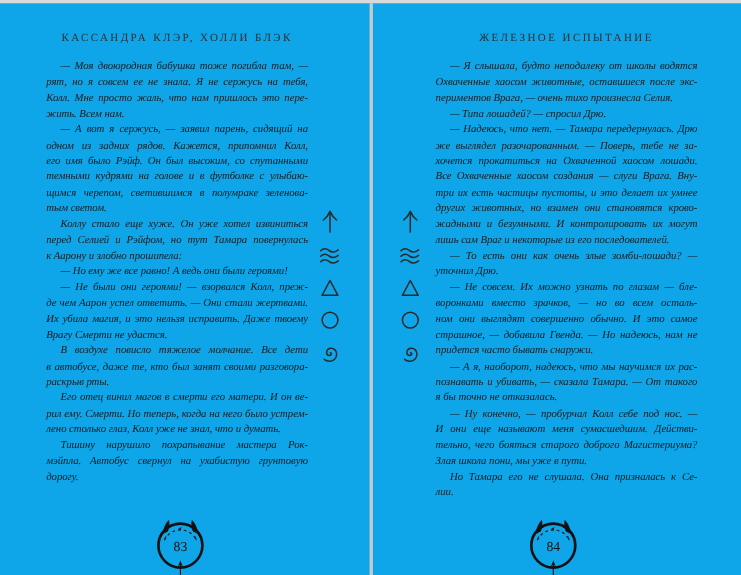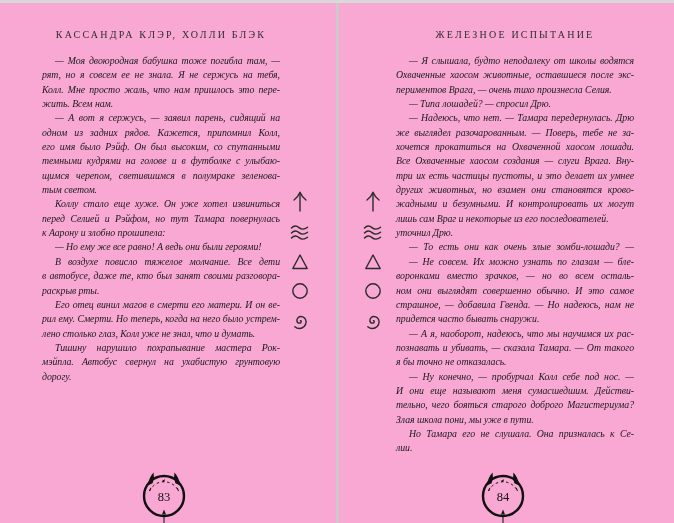--- a/index.html
+++ b/index.html
@@ -1,17 +1,17 @@
 <!DOCTYPE html>
 <html><head>
 <meta charset="utf-8">
 <style>
   html,body{margin:0;padding:0;background:#ffffff;}
   .canvas{
-    position:relative;width:674px;height:523px;background:#f9a8d4;
+    position:relative;width:674px;height:523px;background:#0ea5e9;
     overflow:hidden;font-family:"Liberation Serif", serif;
   }
   .top-strip{position:absolute;left:0;top:0;width:674px;height:3px;background:#d9d9d9;}
   .divider{position:absolute;left:336px;top:3px;width:3px;height:520px;background:#cacaca;}
 
   .page-header{
     position:absolute;top:29px;width:238px;text-align:center;
     font-size:10px;letter-spacing:2.2px;color:#2e2e2e;white-space:nowrap;
   }
   .page-header.left{left:42px;}
@@ -68,20 +68,26 @@
         <div class="line">щимся черепом, светившимся в полумраке зеленова-</div>
         <div class="line last">тым светом.</div>
       </div>
       <div class="para">
         <div class="line first">Коллу стало еще хуже. Он уже хотел извиниться</div>
         <div class="line">перед Селией и Рэйфом, но тут Тамара повернулась</div>
         <div class="line last">к Аарону и злобно прошипела:</div>
       </div>
       <div class="para">
         <div class="line first last">— Но ему же все равно! А ведь они были героями!</div>
+      </div>
+      <div class="para">
+        <div class="line first">— Не были они героями! — взорвался Колл, преж-</div>
+        <div class="line">де чем Аарон успел ответить. — Они стали жертвами.</div>
+        <div class="line">Их убила магия, и это нельзя исправить. Даже твоему</div>
+        <div class="line last">Врагу Смерти не удастся.</div>
       </div>
       <div class="para">
         <div class="line first">В воздухе повисло тяжелое молчание. Все дети</div>
         <div class="line">в автобусе, даже те, кто был занят своими разговора-</div>
         <div class="line last">раскрыв рты.</div>
       </div>
       <div class="para">
         <div class="line first">Его отец винил магов в смерти его матери. И он ве-</div>
         <div class="line">рил ему. Смерти. Но теперь, когда на него было устрем-</div>
         <div class="line last">лено столько глаз, Колл уже не знал, что и думать.</div>
@@ -153,22 +159,22 @@
         <div class="line first">— Надеюсь, что нет. — Тамара передернулась. Дрю</div>
         <div class="line">же выглядел разочарованным. — Поверь, тебе не за-</div>
         <div class="line">хочется прокатиться на Охваченной хаосом лошади.</div>
         <div class="line">Все Охваченные хаосом создания — слуги Врага. Вну-</div>
         <div class="line">три их есть частицы пустоты, и это делает их умнее</div>
         <div class="line">других животных, но взамен они становятся крово-</div>
         <div class="line">жадными и безумными. И контролировать их могут</div>
         <div class="line last">лишь сам Враг и некоторые из его последователей.</div>
       </div>
       <div class="para">
+        <div class="line first">— То есть они как очень злые зомби-лошади? —</div>
         <div class="line last">уточнил Дрю.</div>
-        <div class="line first">— То есть они как очень злые зомби-лошади? —</div>
       </div>
       <div class="para">
         <div class="line first">— Не совсем. Их можно узнать по глазам — бле-</div>
         <div class="line">воронками вместо зрачков, — но во всем осталь-</div>
         <div class="line">ном они выглядят совершенно обычно. И это самое</div>
         <div class="line">страшное, — добавила Гвенда. — Но надеюсь, нам не</div>
         <div class="line last">придется часто бывать снаружи.</div>
       </div>
       <div class="para">
         <div class="line first">— А я, наоборот, надеюсь, что мы научимся их рас-</div>

